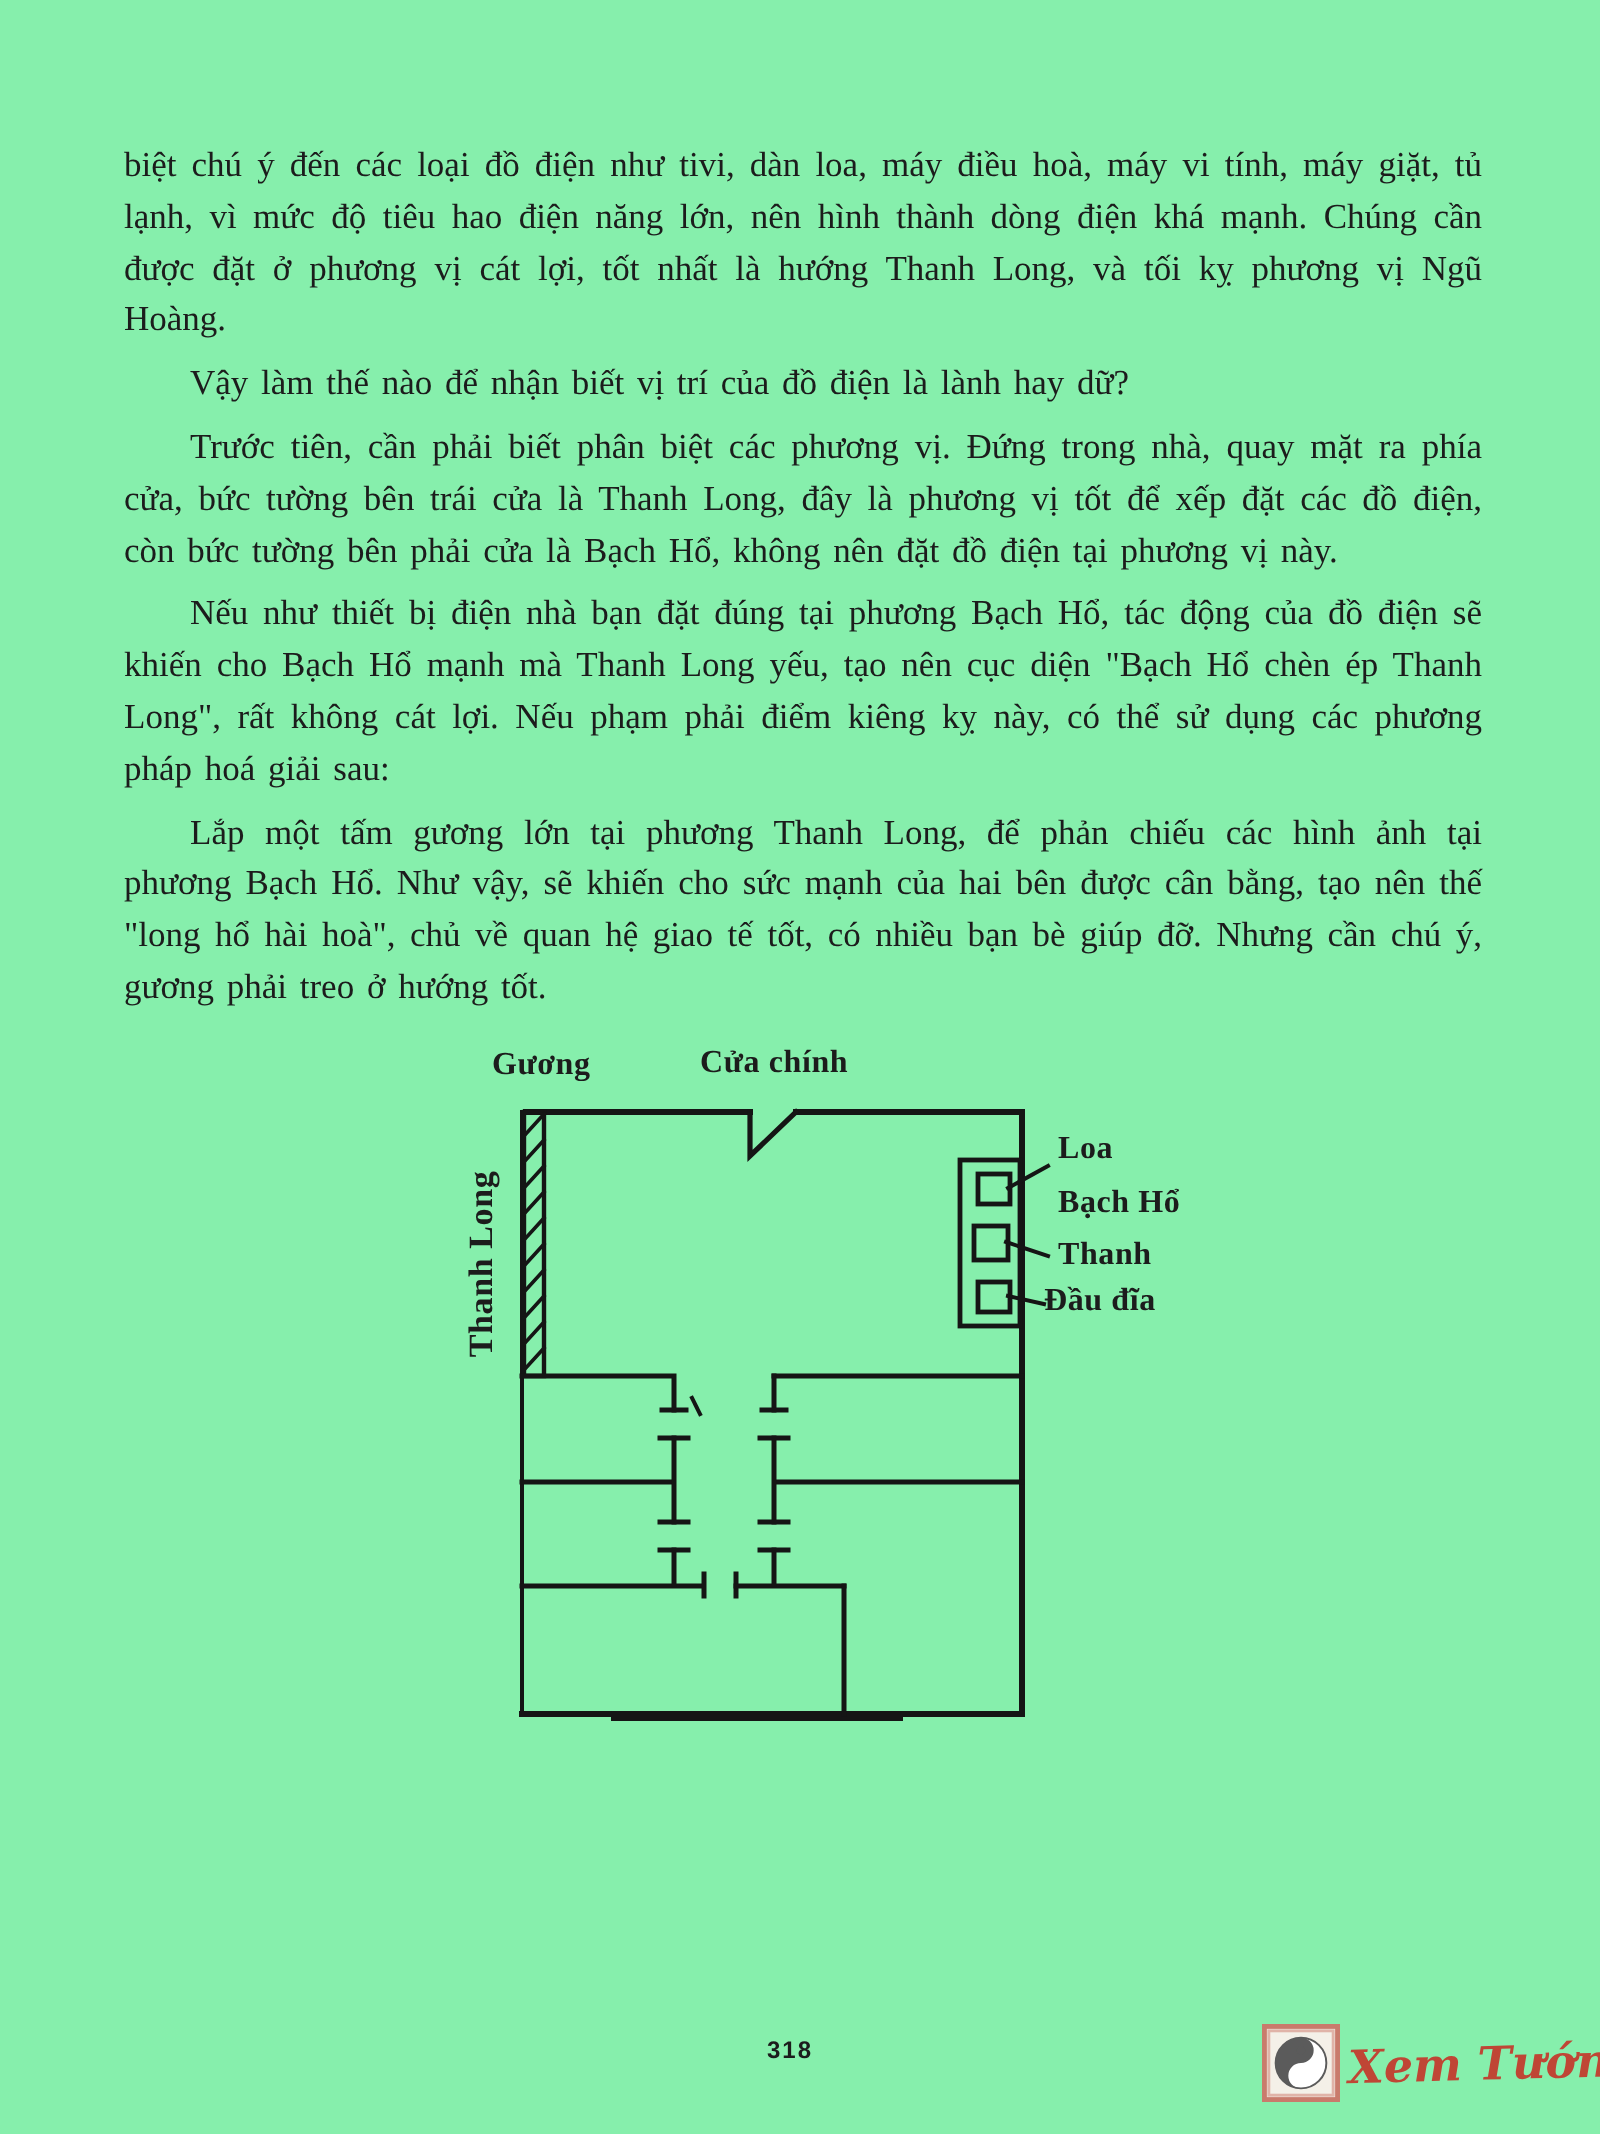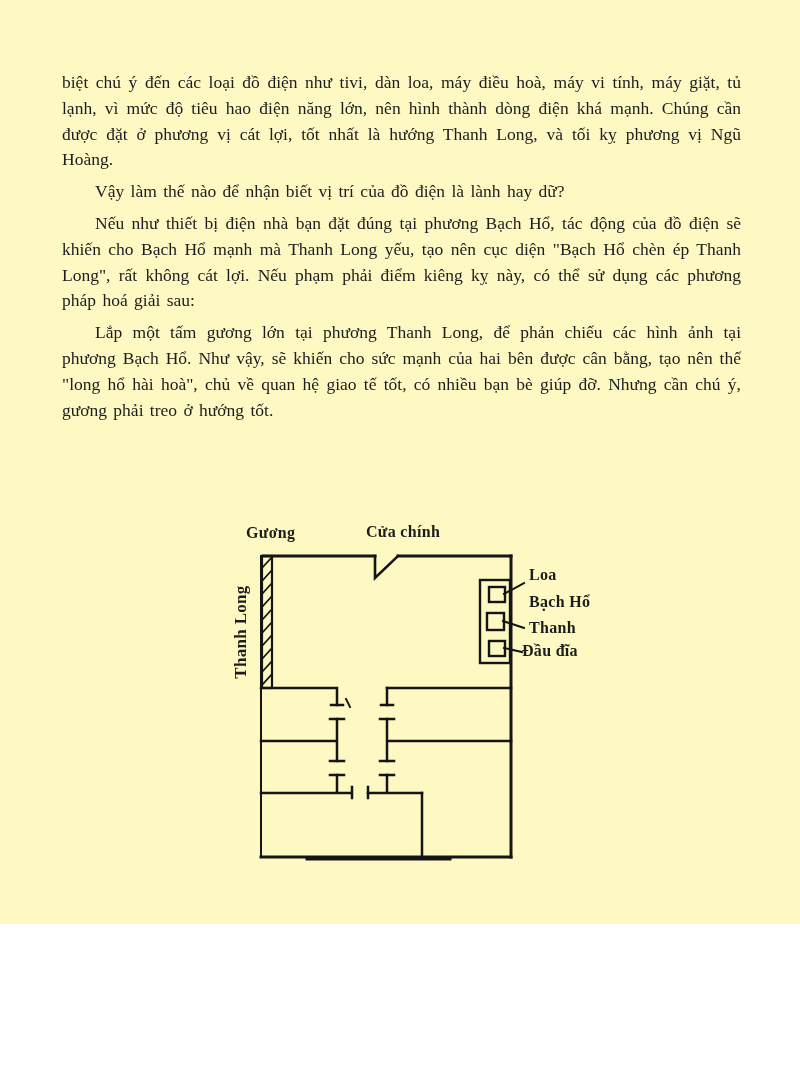--- a/index.html
+++ b/index.html
@@ -4,41 +4,41 @@
 <title>Scanned book page 318</title>
 <style>
   html,body { margin:0; padding:0; }
   body {
     width:800px; height:1067px;
     background:#ffffff;
     font-family:"Liberation Serif","DejaVu Serif",serif;
     color:#1c1c1c;
   }
   .page {
-    position:relative; width:800px; height:924px;
-    background:#fef9c3; overflow:hidden;
+    position:relative; width:800px; height:1067px;
+    background:#86efac; overflow:hidden;
   }
   
   .text-col {
     position:absolute; left:62px; top:70px; width:679px;
     font-size:17.5px; line-height:25.8px;
     text-align:justify; word-spacing:2px;
   }
   .text-col p { margin:0 0 6px 0; text-indent:33px; }
   .text-col p.no-indent { text-indent:0; }
 
   
   .diagram { position:absolute; left:220px; top:520px; width:430px; height:358px; }
   .diagram svg { position:absolute; left:0; top:0; }
   .dlabel {
     position:absolute; font-weight:bold; font-size:16px;
     white-space:nowrap; letter-spacing:0.3px;
   }
   .dlabel.guong     { left:26px;  top:4px;  }
-  .dlabel.cua-chinh { left:130px; top:3px;margin-left:16px;  }
+  .dlabel.cua-chinh { left:130px; top:3px;  }
   .dlabel.thanh-long{
     left:21px; top:112px;
     transform:translate(-50%,-50%) rotate(-90deg);
     font-size:17px;
   }
   .dlabel.loa     { left:309px; top:46px;  }
   .dlabel.bach-ho { left:309px; top:73px;  }
   .dlabel.tivi    { left:309px; top:99px;  }
   .dlabel.dau-dia { left:302px; top:122px; }
 
@@ -69,20 +69,21 @@
   }
 </style>
 </head>
 <body>
 
 <div class="page">
 
   <main class="text-col">
     <p class="no-indent">biệt chú ý đến các loại đồ điện như tivi, dàn loa, máy điều hoà, máy vi tính, máy giặt, tủ lạnh, vì mức độ tiêu hao điện năng lớn, nên hình thành dòng điện khá mạnh. Chúng cần được đặt ở phương vị cát lợi, tốt nhất là hướng Thanh Long, và tối kỵ phương vị Ngũ Hoàng.</p>
     <p>Vậy làm thế nào để nhận biết vị trí của đồ điện là lành hay dữ?</p>
+    <p>Trước tiên, cần phải biết phân biệt các phương vị. Đứng trong nhà, quay mặt ra phía cửa, bức tường bên trái cửa là Thanh Long, đây là phương vị tốt để xếp đặt các đồ điện, còn bức tường bên phải cửa là Bạch Hổ, không nên đặt đồ điện tại phương vị này.</p>
     <p>Nếu như thiết bị điện nhà bạn đặt đúng tại phương Bạch Hổ, tác động của đồ điện sẽ khiến cho Bạch Hổ mạnh mà Thanh Long yếu, tạo nên cục diện "Bạch Hổ chèn ép Thanh Long", rất không cát lợi. Nếu phạm phải điểm kiêng kỵ này, có thể sử dụng các phương pháp hoá giải sau:</p>
     <p>Lắp một tấm gương lớn tại phương Thanh Long, để phản chiếu các hình ảnh tại phương Bạch Hổ. Như vậy, sẽ khiến cho sức mạnh của hai bên được cân bằng, tạo nên thế "long hổ hài hoà", chủ về quan hệ giao tế tốt, có nhiều bạn bè giúp đỡ. Nhưng cần chú ý, gương phải treo ở hướng tốt.</p>
   </main>
 
   <figure class="diagram" style="margin:0;">
     <svg width="430" height="358" viewBox="220 520 430 358" xmlns="http://www.w3.org/2000/svg">
       <g stroke="#151515" fill="none" stroke-linecap="square">
 
         <g stroke-width="3">
           <path d="M263 556 H375"></path>

